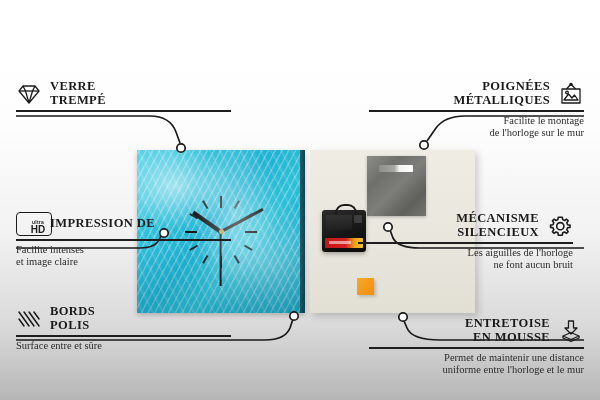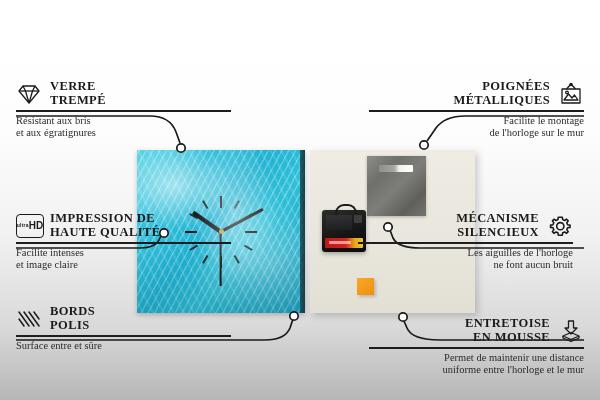--- a/index.html
+++ b/index.html
@@ -90,21 +90,21 @@
   .ic svg{display:block;}
   
   #f-verre{left:16px;top:40px;}
   #f-impression{left:16px;top:172px;}
   #f-bords{left:16px;top:265px;}
   #f-poignees{left:369px;top:40px;}
   #f-mecanisme{left:358px;top:172px;}
   #f-entretoise{left:369px;top:277px;}
   .hdbox{
     width:26px;height:22px;border:1.6px solid #1b1b1b;border-radius:4px;
-    display:flex;flex-direction:row;align-items:center;justify-content:center;line-height:1;
+    display:flex;flex-direction:column;align-items:center;justify-content:flex-end;line-height:1;padding-left:8px;
   }
   .hdbox .u{font-size:5px;font-weight:bold;letter-spacing:.2px;color:#1b1b1b;font-family:"Liberation Sans",sans-serif;}
   .hdbox .h{font-size:10px;font-weight:bold;color:#1b1b1b;font-family:"Liberation Sans",sans-serif;margin-top:.5px;}
 </style>
 </head>
 <body>
 
 <div id="stage">
 
   <div id="photo">
@@ -203,37 +203,32 @@
             <path d="M19,4 L16.5,9 L13,21"></path>
           </g>
         </svg>
       </span>
       <span class="title">
         <span>VERRE</span><br>
         <span>TREMPÉ</span>
       </span>
     </div>
     <div class="rule"></div>
-    <div class="desc">
-      <span>Résistant aux bris</span><br>
-      <span>et aux égratignures</span>
-    </div>
   </div>
 
   <div class="feat left" id="f-impression">
     <div class="head">
       <span class="ic">
         <span class="hdbox">
           <span class="u">ultra</span>
           <span class="h">HD</span>
         </span>
       </span>
       <span class="title">
         <span>IMPRESSION DE</span><br>
-        <span>HAUTE QUALITÉ</span>
       </span>
     </div>
     <div class="rule"></div>
     <div class="desc">
       <span>Facilite intenses</span><br>
       <span>et image claire</span>
     </div>
   </div>
 
   <div class="feat left" id="f-bords">

